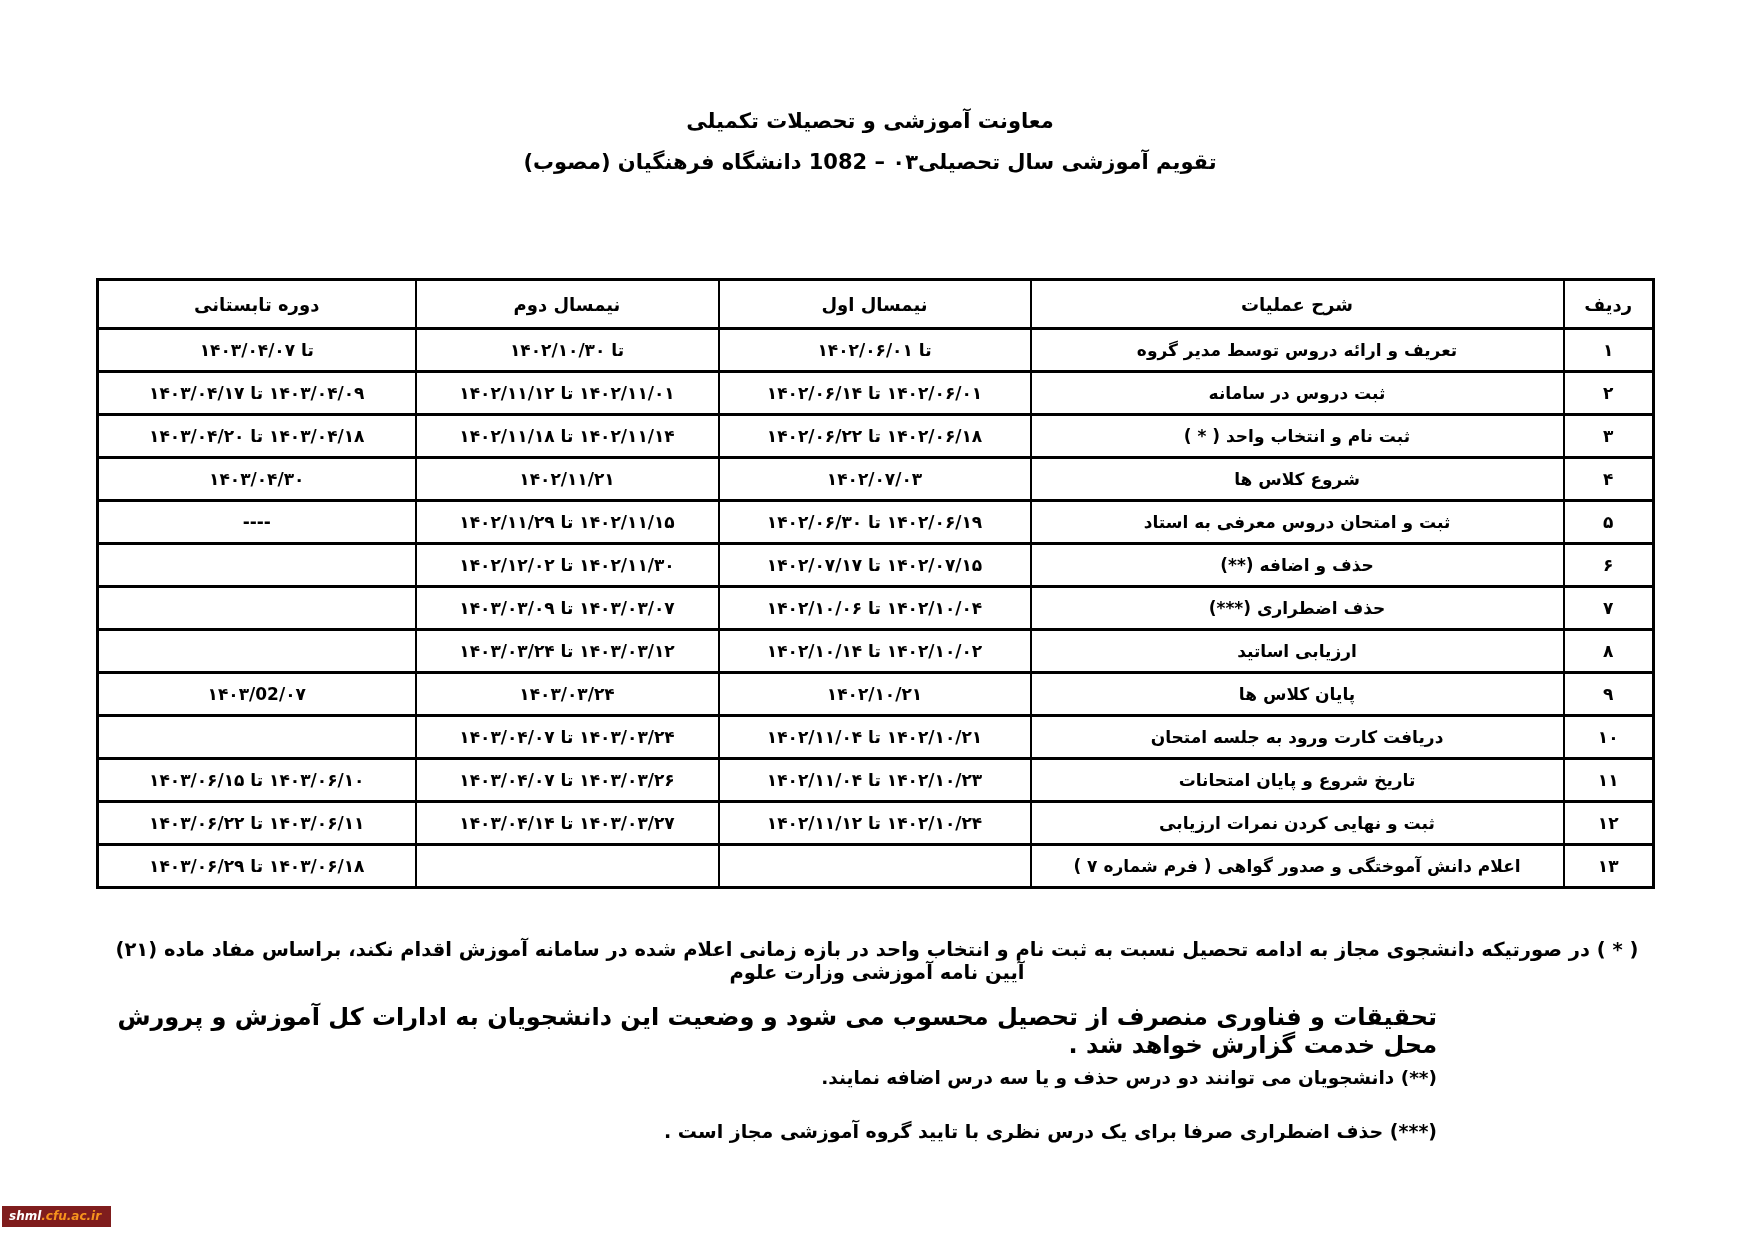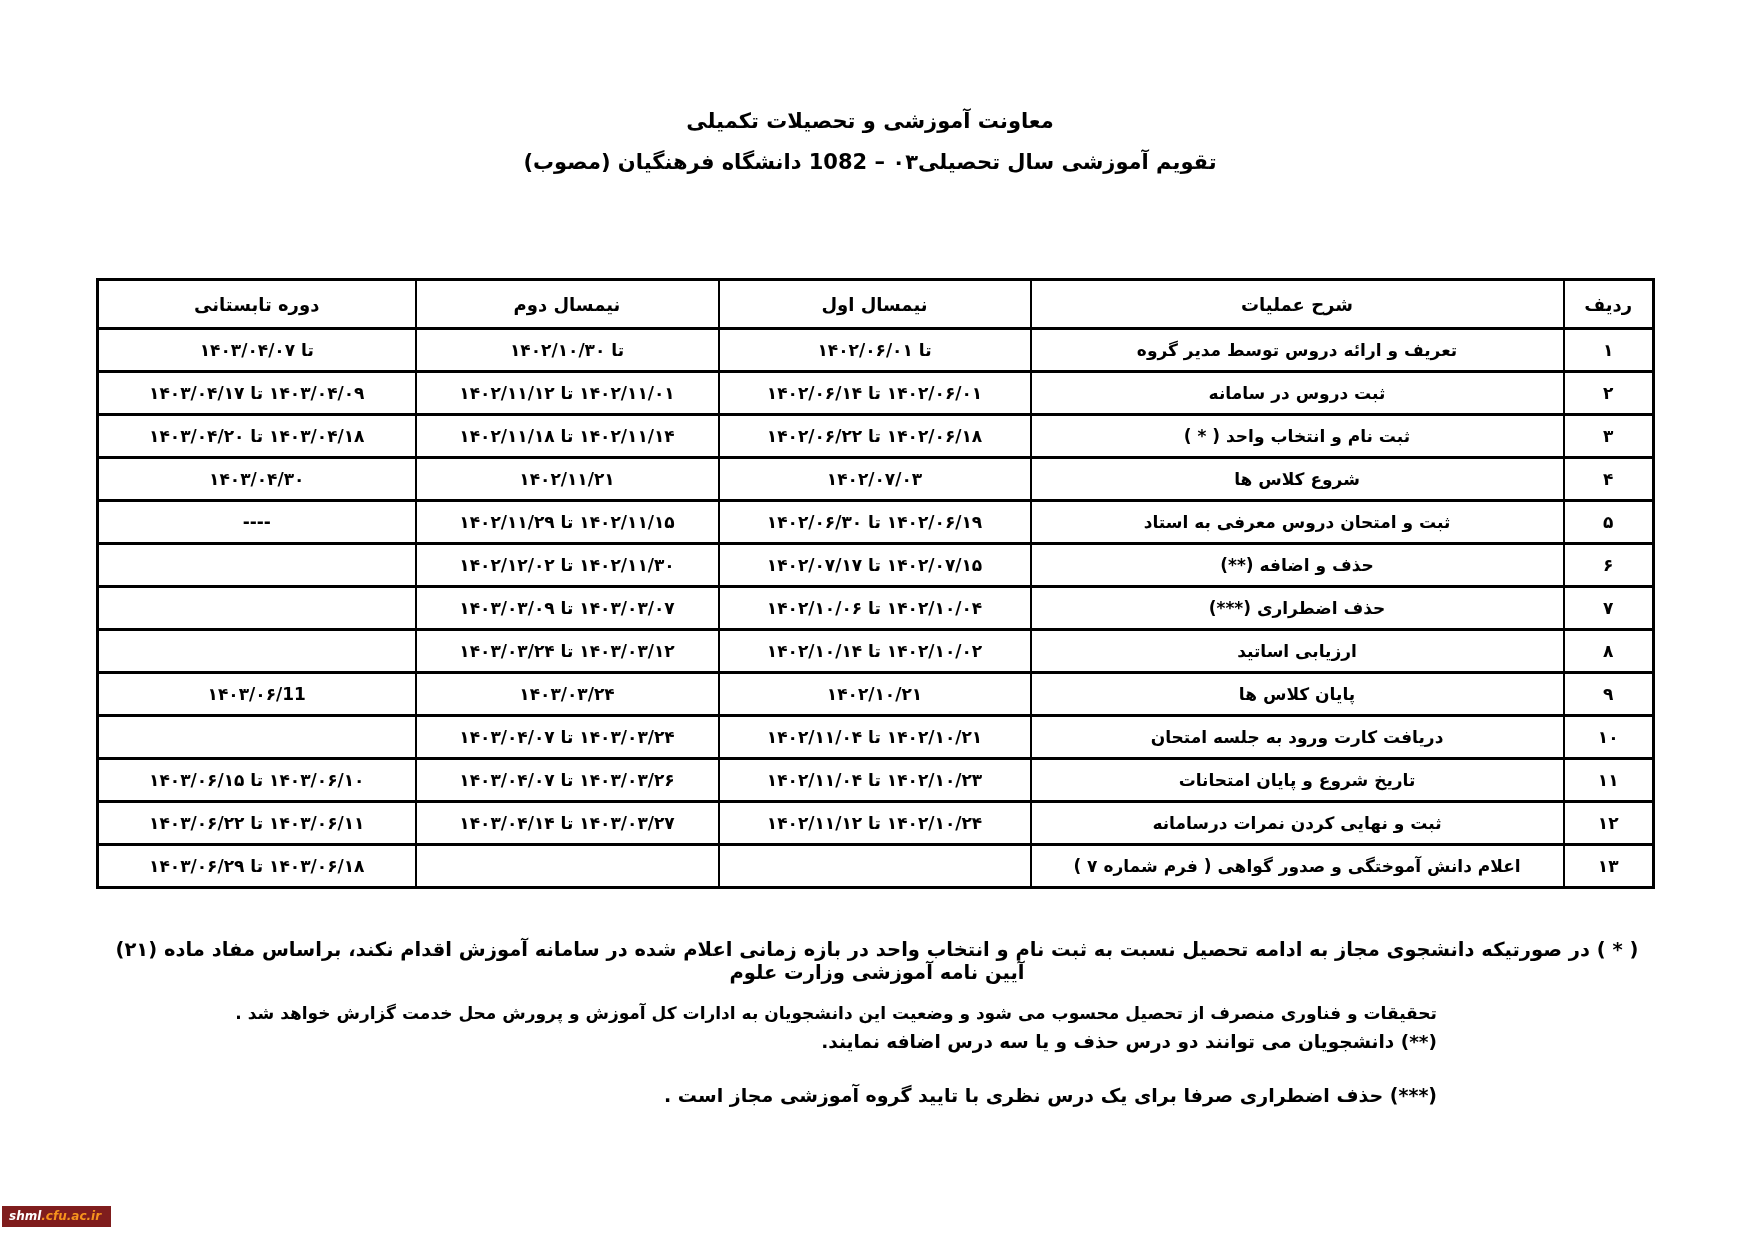--- a/index.html
+++ b/index.html
@@ -82,21 +82,21 @@
   
   .footnotes {
     position: absolute;
     top: 938px;
     right: 99px;
     width: 1556px;
     font-weight: bold;
     direction: rtl;
   }
   .fn-star-1 { font-size: 19.5px; text-align: center; }
-  .fn-star-2 { font-size: 17px; text-align: right; padding-right: 218px; margin-top: 19px; }
+  .fn-star-2 { font-size: 24px; text-align: right; padding-right: 218px; margin-top: 19px; }
   .fn-2      { font-size: 18.5px; text-align: right; padding-right: 218px; margin-top: 8px; }
   .fn-3      { font-size: 19px;   padding-right: 218px; margin-top: 32px; }
 
   
   .site-badge {
     position: absolute;
     left: 2px;
     top: 1206px;
     direction: ltr;
     background: #7f1d1d;
@@ -194,39 +194,39 @@
       <td>ارزیابی اساتید</td>
       <td>۱۴۰۲/۱۰/۰۲ تا ۱۴۰۲/۱۰/۱۴</td>
       <td>۱۴۰۳/۰۳/۱۲ تا ۱۴۰۳/۰۳/۲۴</td>
       <td></td>
     </tr>
           <tr>
       <td>۹</td>
       <td>پایان کلاس ها</td>
       <td>۱۴۰۲/۱۰/۲۱</td>
       <td>۱۴۰۳/۰۳/۲۴</td>
-      <td>۱۴۰۳/۰۶/11</td>
+      <td>۱۴۰۳/02/۰۷</td>
     </tr>
           <tr>
       <td>۱۰</td>
       <td>دریافت کارت ورود به جلسه امتحان</td>
       <td>۱۴۰۲/۱۰/۲۱ تا ۱۴۰۲/۱۱/۰۴</td>
       <td>۱۴۰۳/۰۳/۲۴ تا ۱۴۰۳/۰۴/۰۷</td>
       <td></td>
     </tr>
           <tr>
       <td>۱۱</td>
       <td>تاریخ شروع و پایان امتحانات</td>
       <td>۱۴۰۲/۱۰/۲۳ تا ۱۴۰۲/۱۱/۰۴</td>
       <td>۱۴۰۳/۰۳/۲۶ تا ۱۴۰۳/۰۴/۰۷</td>
       <td>۱۴۰۳/۰۶/۱۰ تا ۱۴۰۳/۰۶/۱۵</td>
     </tr>
           <tr>
       <td>۱۲</td>
-      <td>ثبت و نهایی کردن نمرات درسامانه</td>
+      <td>ثبت و نهایی کردن نمرات ارزیابی</td>
       <td>۱۴۰۲/۱۰/۲۴ تا ۱۴۰۲/۱۱/۱۲</td>
       <td>۱۴۰۳/۰۳/۲۷ تا ۱۴۰۳/۰۴/۱۴</td>
       <td>۱۴۰۳/۰۶/۱۱ تا ۱۴۰۳/۰۶/۲۲</td>
     </tr>
           <tr>
       <td>۱۳</td>
       <td>اعلام دانش آموختگی و صدور گواهی ( فرم شماره ۷ )</td>
       <td></td>
       <td></td>
       <td>۱۴۰۳/۰۶/۱۸ تا ۱۴۰۳/۰۶/۲۹</td>

